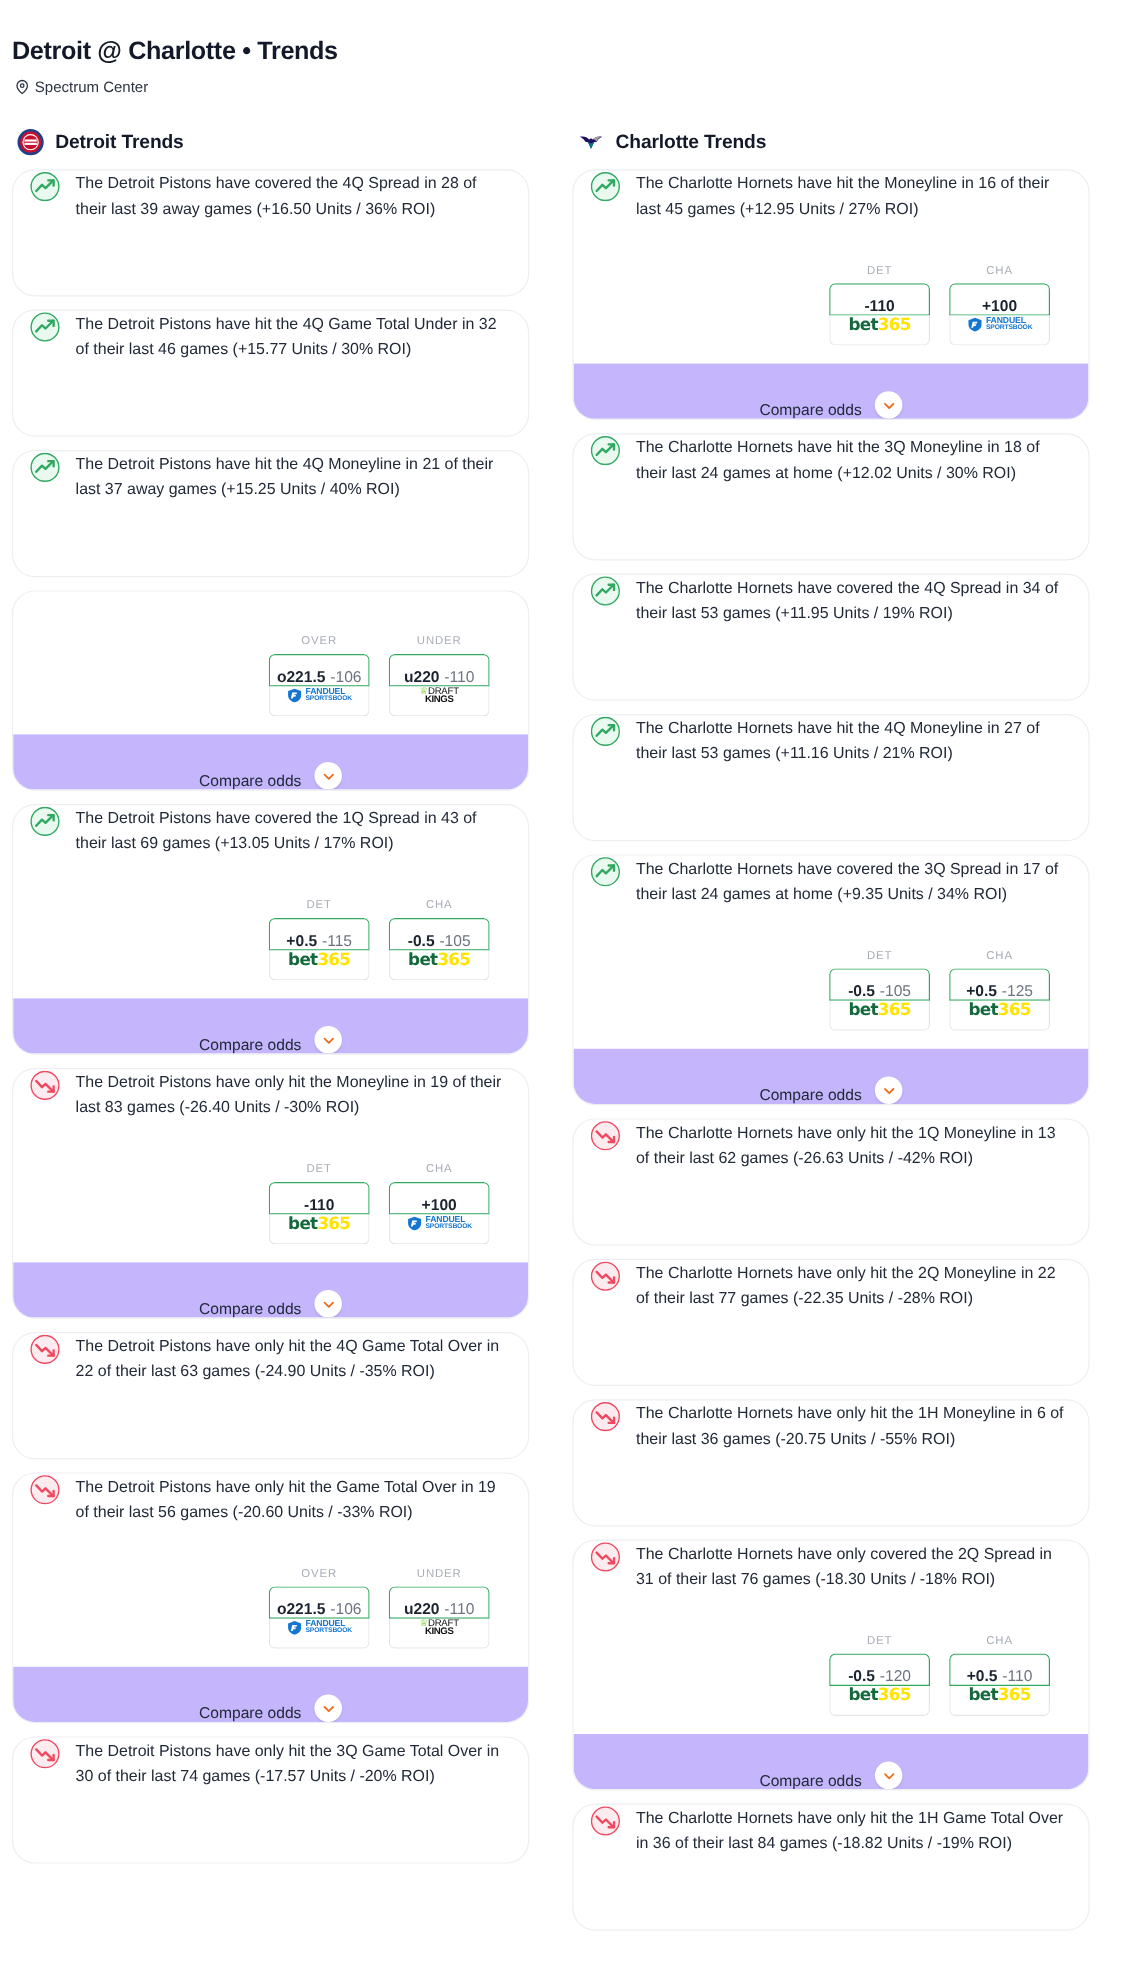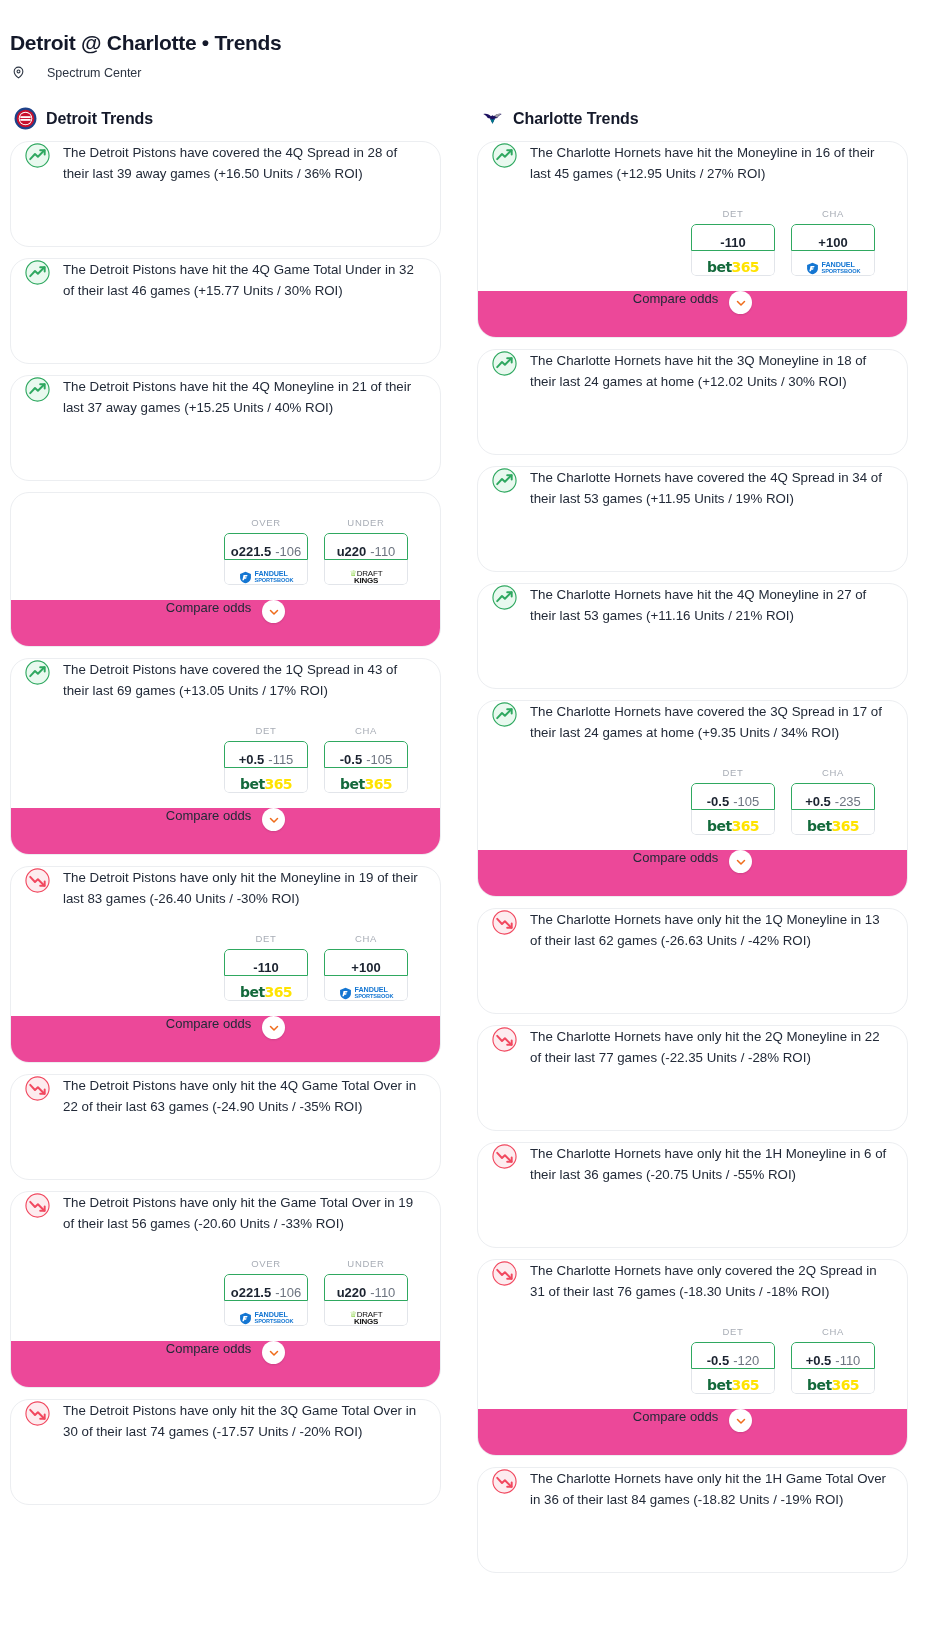--- a/index.html
+++ b/index.html
@@ -15,21 +15,21 @@
   .page-title {
     font-size: 21px;
     font-weight: bold;
     letter-spacing: -0.3px;
     color: #14192a;
     line-height: 26px;
   }
   .venue-row {
     display: flex;
     align-items: center;
-    gap: 22px;
+    gap: 4px;
     margin-top: 9px;
     padding-left: 2px;
   }
   .venue-name { font-size: 12.5px; color: #2c3442; }
   .pin-icon { width: 13px; height: 15px; display:block; }
 
   .columns {
     display: flex;
     gap: 36px;
     margin-top: 27px;
@@ -65,21 +65,21 @@
   .trend-icon { width: 25px; height: 25px; flex: 0 0 25px; margin-top: 1px; }
   .trend-text {
     font-size: 13.3px;
     line-height: 20.5px;
     color: #222a38;
     padding-top: 1px;
   }
 
   .card-pad-plain { height: 62px; }
 
-  .odds-wrap { margin-top: 24px; display: flex; justify-content: flex-end; gap: 16px; padding-right: 18px; }
+  .odds-wrap { margin-top: 36px; display: flex; justify-content: flex-end; gap: 16px; padding-right: 18px; }
   .odds-col { width: 84px; }
   .odds-label {
     font-size: 9.5px;
     letter-spacing: 0.7px;
     color: #a8adb6;
     text-align: center;
     margin-bottom: 5px;
   }
   .odds-box { border-radius: 5px; overflow: hidden; }
   .odds-value {
@@ -94,21 +94,21 @@
     font-size: 13px;
   }
   .odds-line { font-weight: bold; color: #1b2330; }
   .odds-price { color: #6d7480; }
   .odds-book {
     border: 1px solid #e2e5ea;
     border-top: none;
     border-radius: 0 0 5px 5px;
     height: 25px;
     display: flex;
-    align-items: flex-end;
+    align-items: flex-start;
     justify-content: center;
     background: #fff;
   }
 
   .bet365 { font-size: 14px; font-weight: bold; letter-spacing: -0.6px; font-family: "DejaVu Sans", sans-serif;}
   .bet365 .b1 { color: #13693b; }
   .bet365 .b2 { color: #ffe301; }
 
   .fanduel { display: flex; align-items: center; gap: 3px; }
   .fd-mark { width: 13px; height: 13px; }
@@ -116,24 +116,24 @@
   .fd-t1 { font-size: 7.2px; font-weight: bold; color: #1476d2; letter-spacing: -0.1px; display:block;}
   .fd-t2 { font-size: 5.6px; font-weight: bold; color: #1476d2; letter-spacing: -0.1px; display:block;}
 
   .dk { text-align: center; line-height: 7px; }
   .dk-t1 { font-size: 8px; font-weight: normal; color: #111; letter-spacing: -0.2px; display:block; }
   .dk-t2 { font-size: 8px; font-weight: bold; color: #111; letter-spacing: -0.3px; display:block; }
   .dk-crown { font-size: 8px; color: #61c400; }
 
   .compare-bar {
     margin: 15px -14px 0 -14px;
-    background: #ec4899;
+    background: #c4b5fd;
     height: 46px;
     display: flex;
-    align-items: flex-start;
+    align-items: flex-end;
     justify-content: center;
     gap: 11px;
   }
   .compare-label { font-size: 13px; color: #222a38; }
   .chev-circle {
     width: 23px; height: 23px; border-radius: 50%;
     background: #fff;
     display: flex; align-items: center; justify-content: center;
     box-shadow: 0 1px 2px rgba(0,0,0,0.12);
   }
@@ -535,21 +535,21 @@
               <div class="odds-book">
                 <span class="bet365"><span class="b1">bet</span><span class="b2">365</span></span>
               </div>
             </div>
           </div>
           <div class="odds-col">
             <div class="odds-label">CHA</div>
             <div class="odds-box">
               <div class="odds-value">
                 <span class="odds-line">+0.5</span>
-                <span class="odds-price">-235</span>
+                <span class="odds-price">-125</span>
               </div>
               <div class="odds-book">
                 <span class="bet365"><span class="b1">bet</span><span class="b2">365</span></span>
               </div>
             </div>
           </div>
         </div>
         <div class="compare-bar">
           <span class="compare-label">Compare odds</span>
           <span class="chev-circle">

